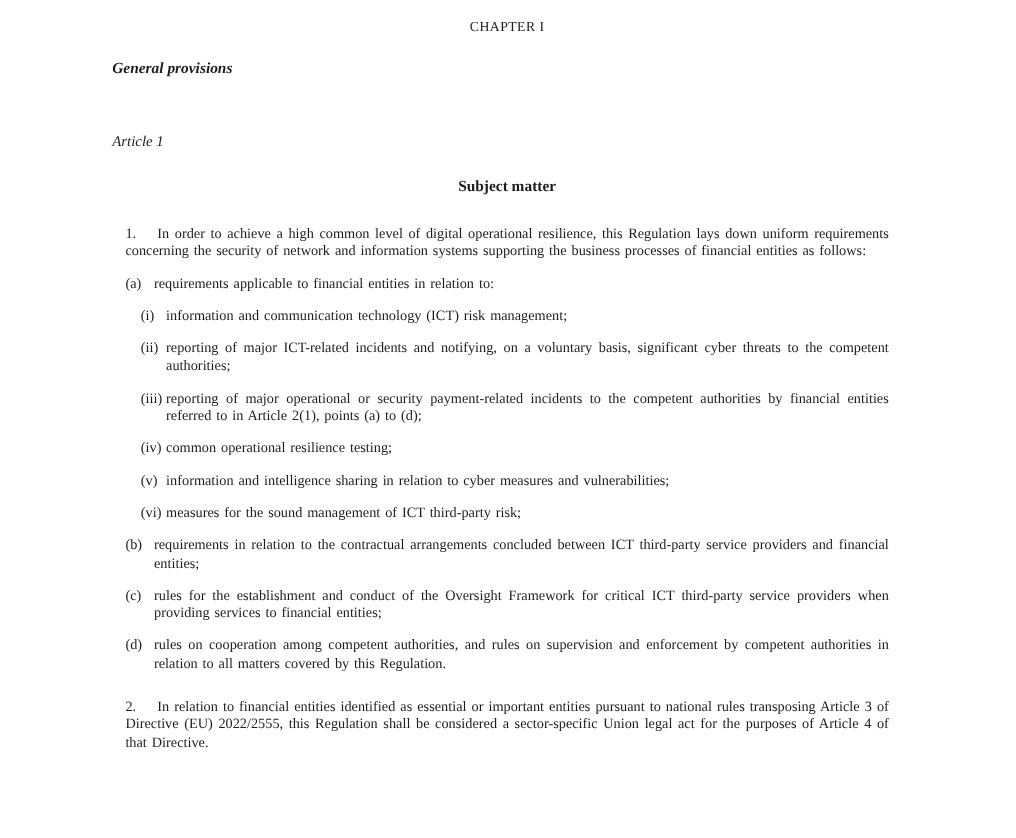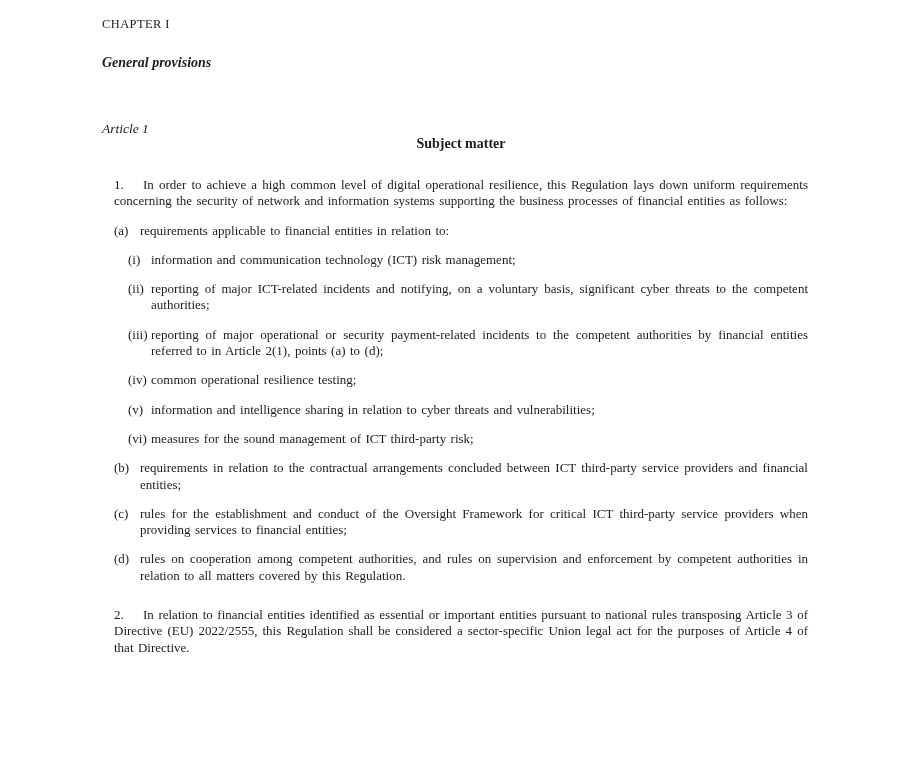--- a/index.html
+++ b/index.html
@@ -13,21 +13,21 @@
     overflow: hidden;
     font-family: "Liberation Serif", "DejaVu Serif", serif;
     color: #1c1c1c;
   }
   .doc {
     width: 718px;
     margin-left: 102px;
     padding-top: 17px;
   }
   .heading-chapter {
-    text-align: left;
+    text-align: center;
     font-size: 12.5px;
     line-height: 14px;
     letter-spacing: 0.4px;
   }
   .heading-chapter-title {
     text-align: left;
     font-size: 14px;
     line-height: 16px;
     font-weight: bold;
     font-style: italic;
@@ -38,20 +38,21 @@
     font-size: 13.5px;
     line-height: 15px;
     font-style: italic;
     margin-top: 50px;
   }
   .heading-article-title {
     text-align: center;
     font-size: 14px;
     line-height: 16px;
     font-weight: bold;
+    margin-top: 27px;
   }
   .para, .point, .subpoint {
     font-size: 13px;
     line-height: 16.3px;
     text-align: justify;
     word-spacing: 1.2px;
     margin: 12px;
   }
   .para-first {
     margin-top: 25px;
@@ -114,21 +115,21 @@
 
   <div class="subpoint">
     <span class="label">(iii)</span><span>reporting of major operational or security payment-related incidents to the competent authorities by financial entities referred to in Article 2(1), points (a) to (d);</span>
   </div>
 
   <div class="subpoint">
     <span class="label">(iv)</span><span>common operational resilience testing;</span>
   </div>
 
   <div class="subpoint">
-    <span class="label">(v)</span><span>information and intelligence sharing in relation to cyber threats and vulnerabilities;</span>
+    <span class="label">(v)</span><span>information and intelligence sharing in relation to cyber measures and vulnerabilities;</span>
   </div>
 
   <div class="subpoint">
     <span class="label">(vi)</span><span>measures for the sound management of ICT third-party risk;</span>
   </div>
 
   <div class="point">
     <span class="label">(b)</span><span>requirements in relation to the contractual arrangements concluded between ICT third-party service providers and financial entities;</span>
   </div>
 

